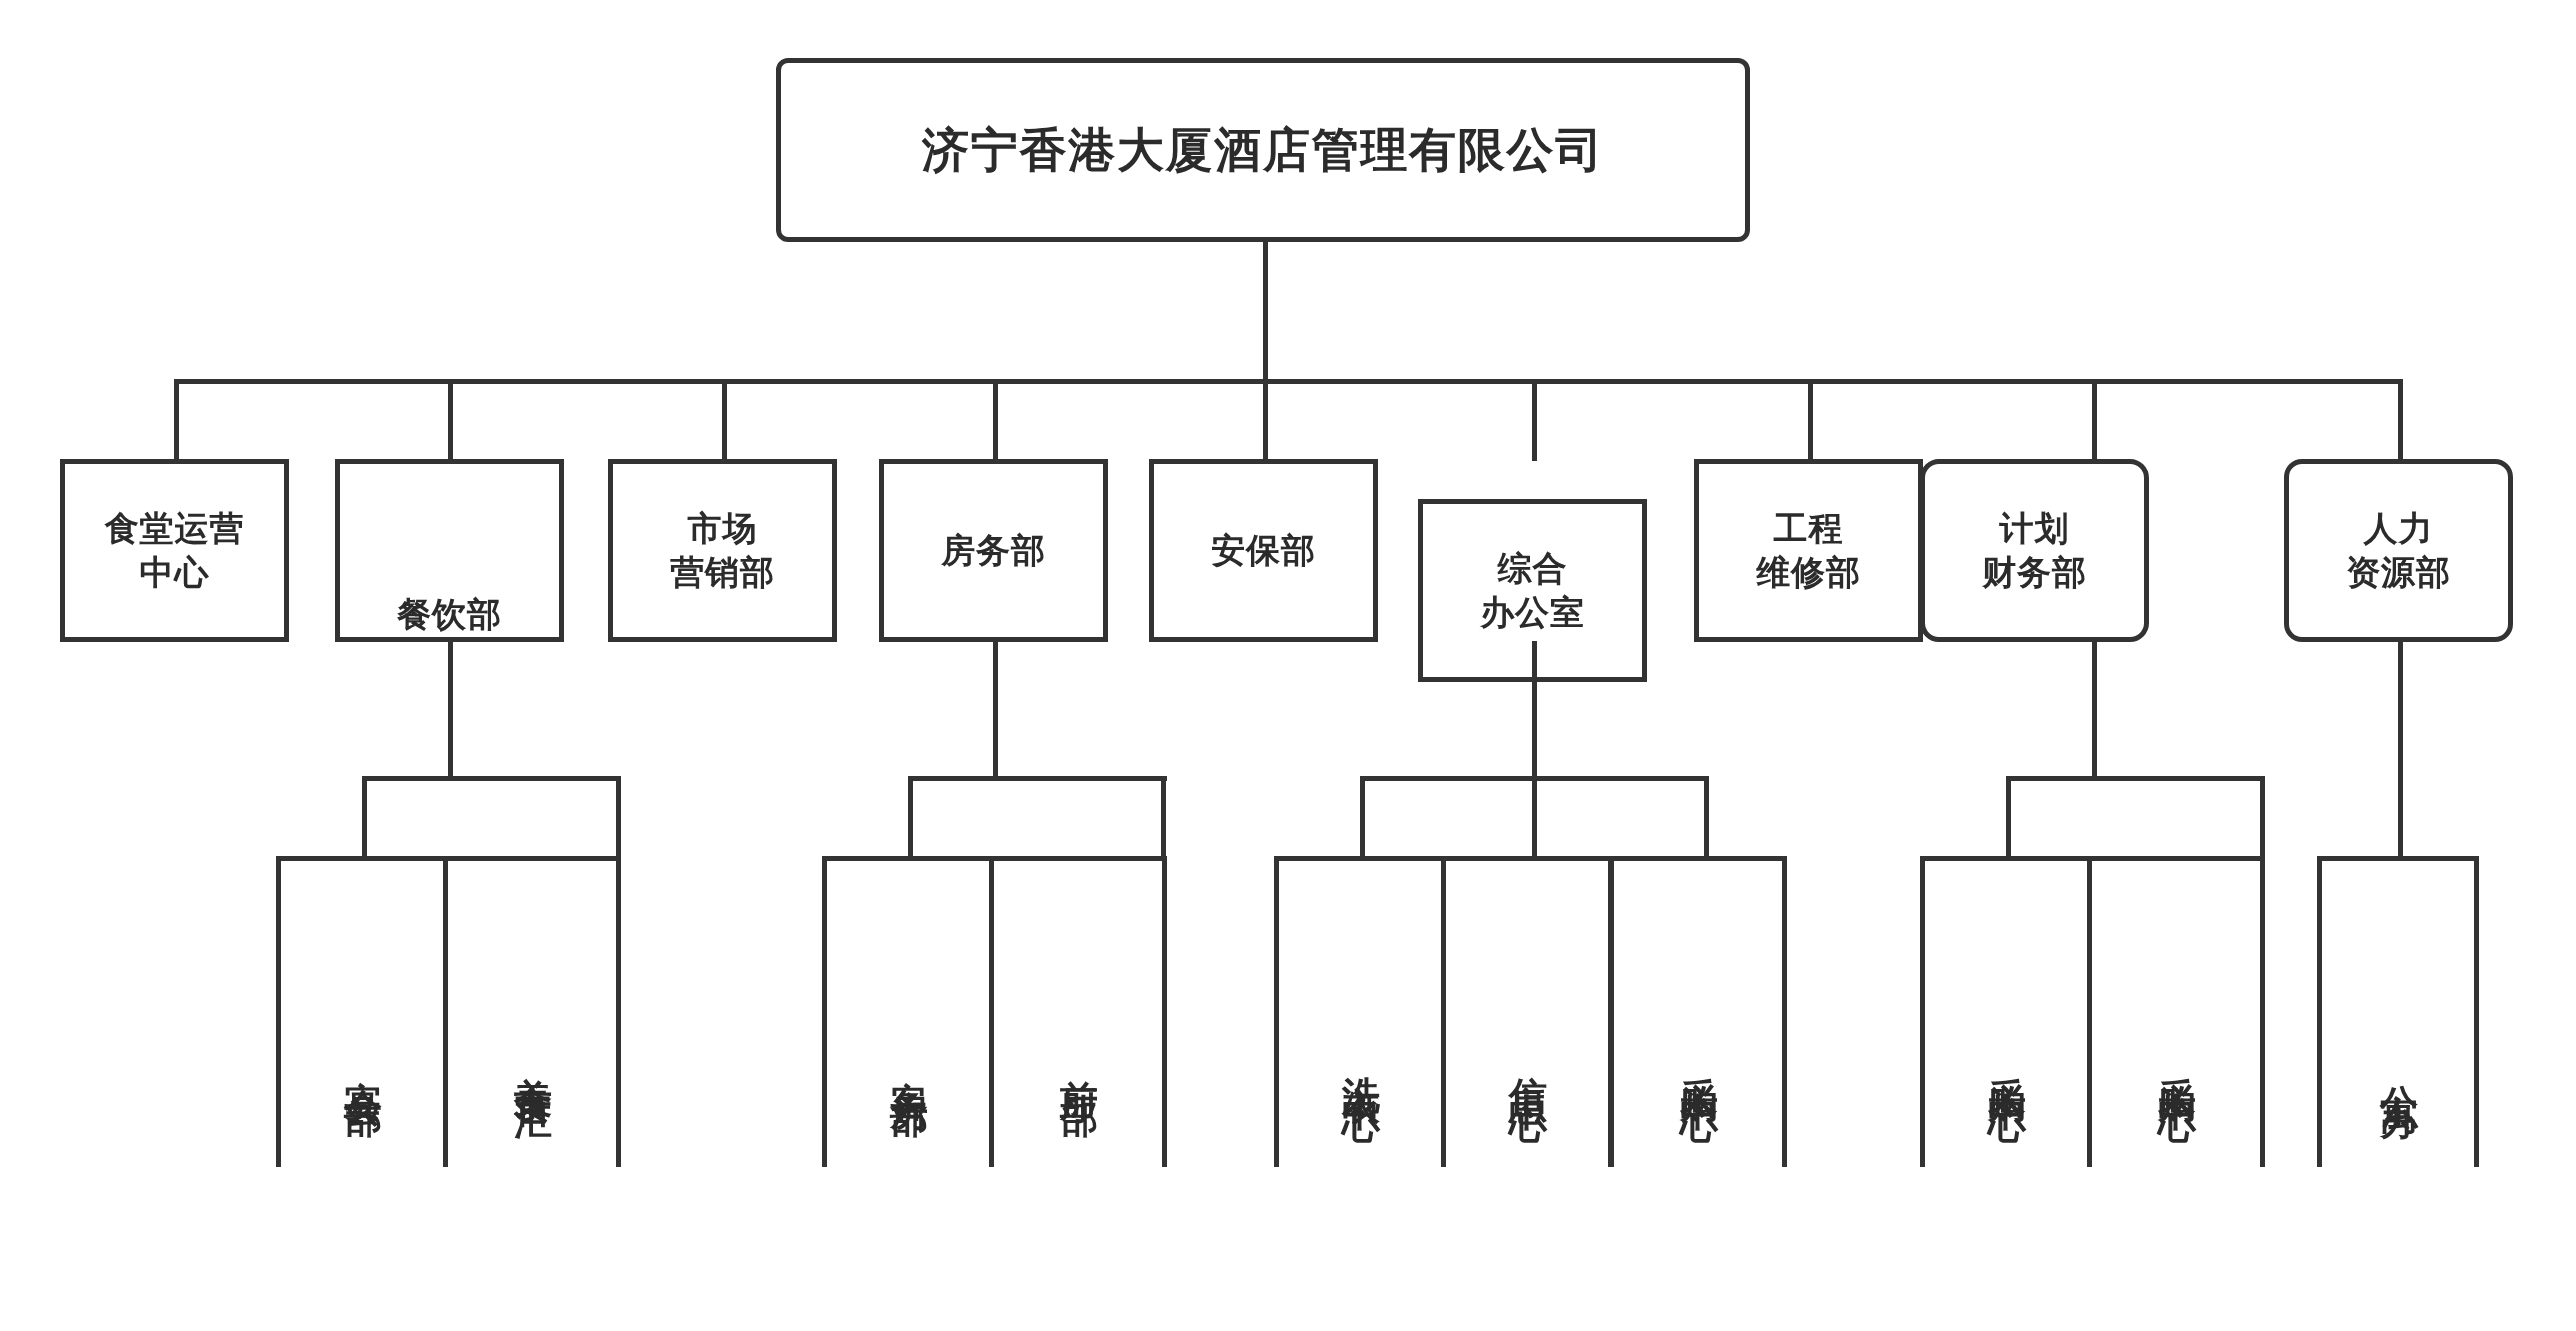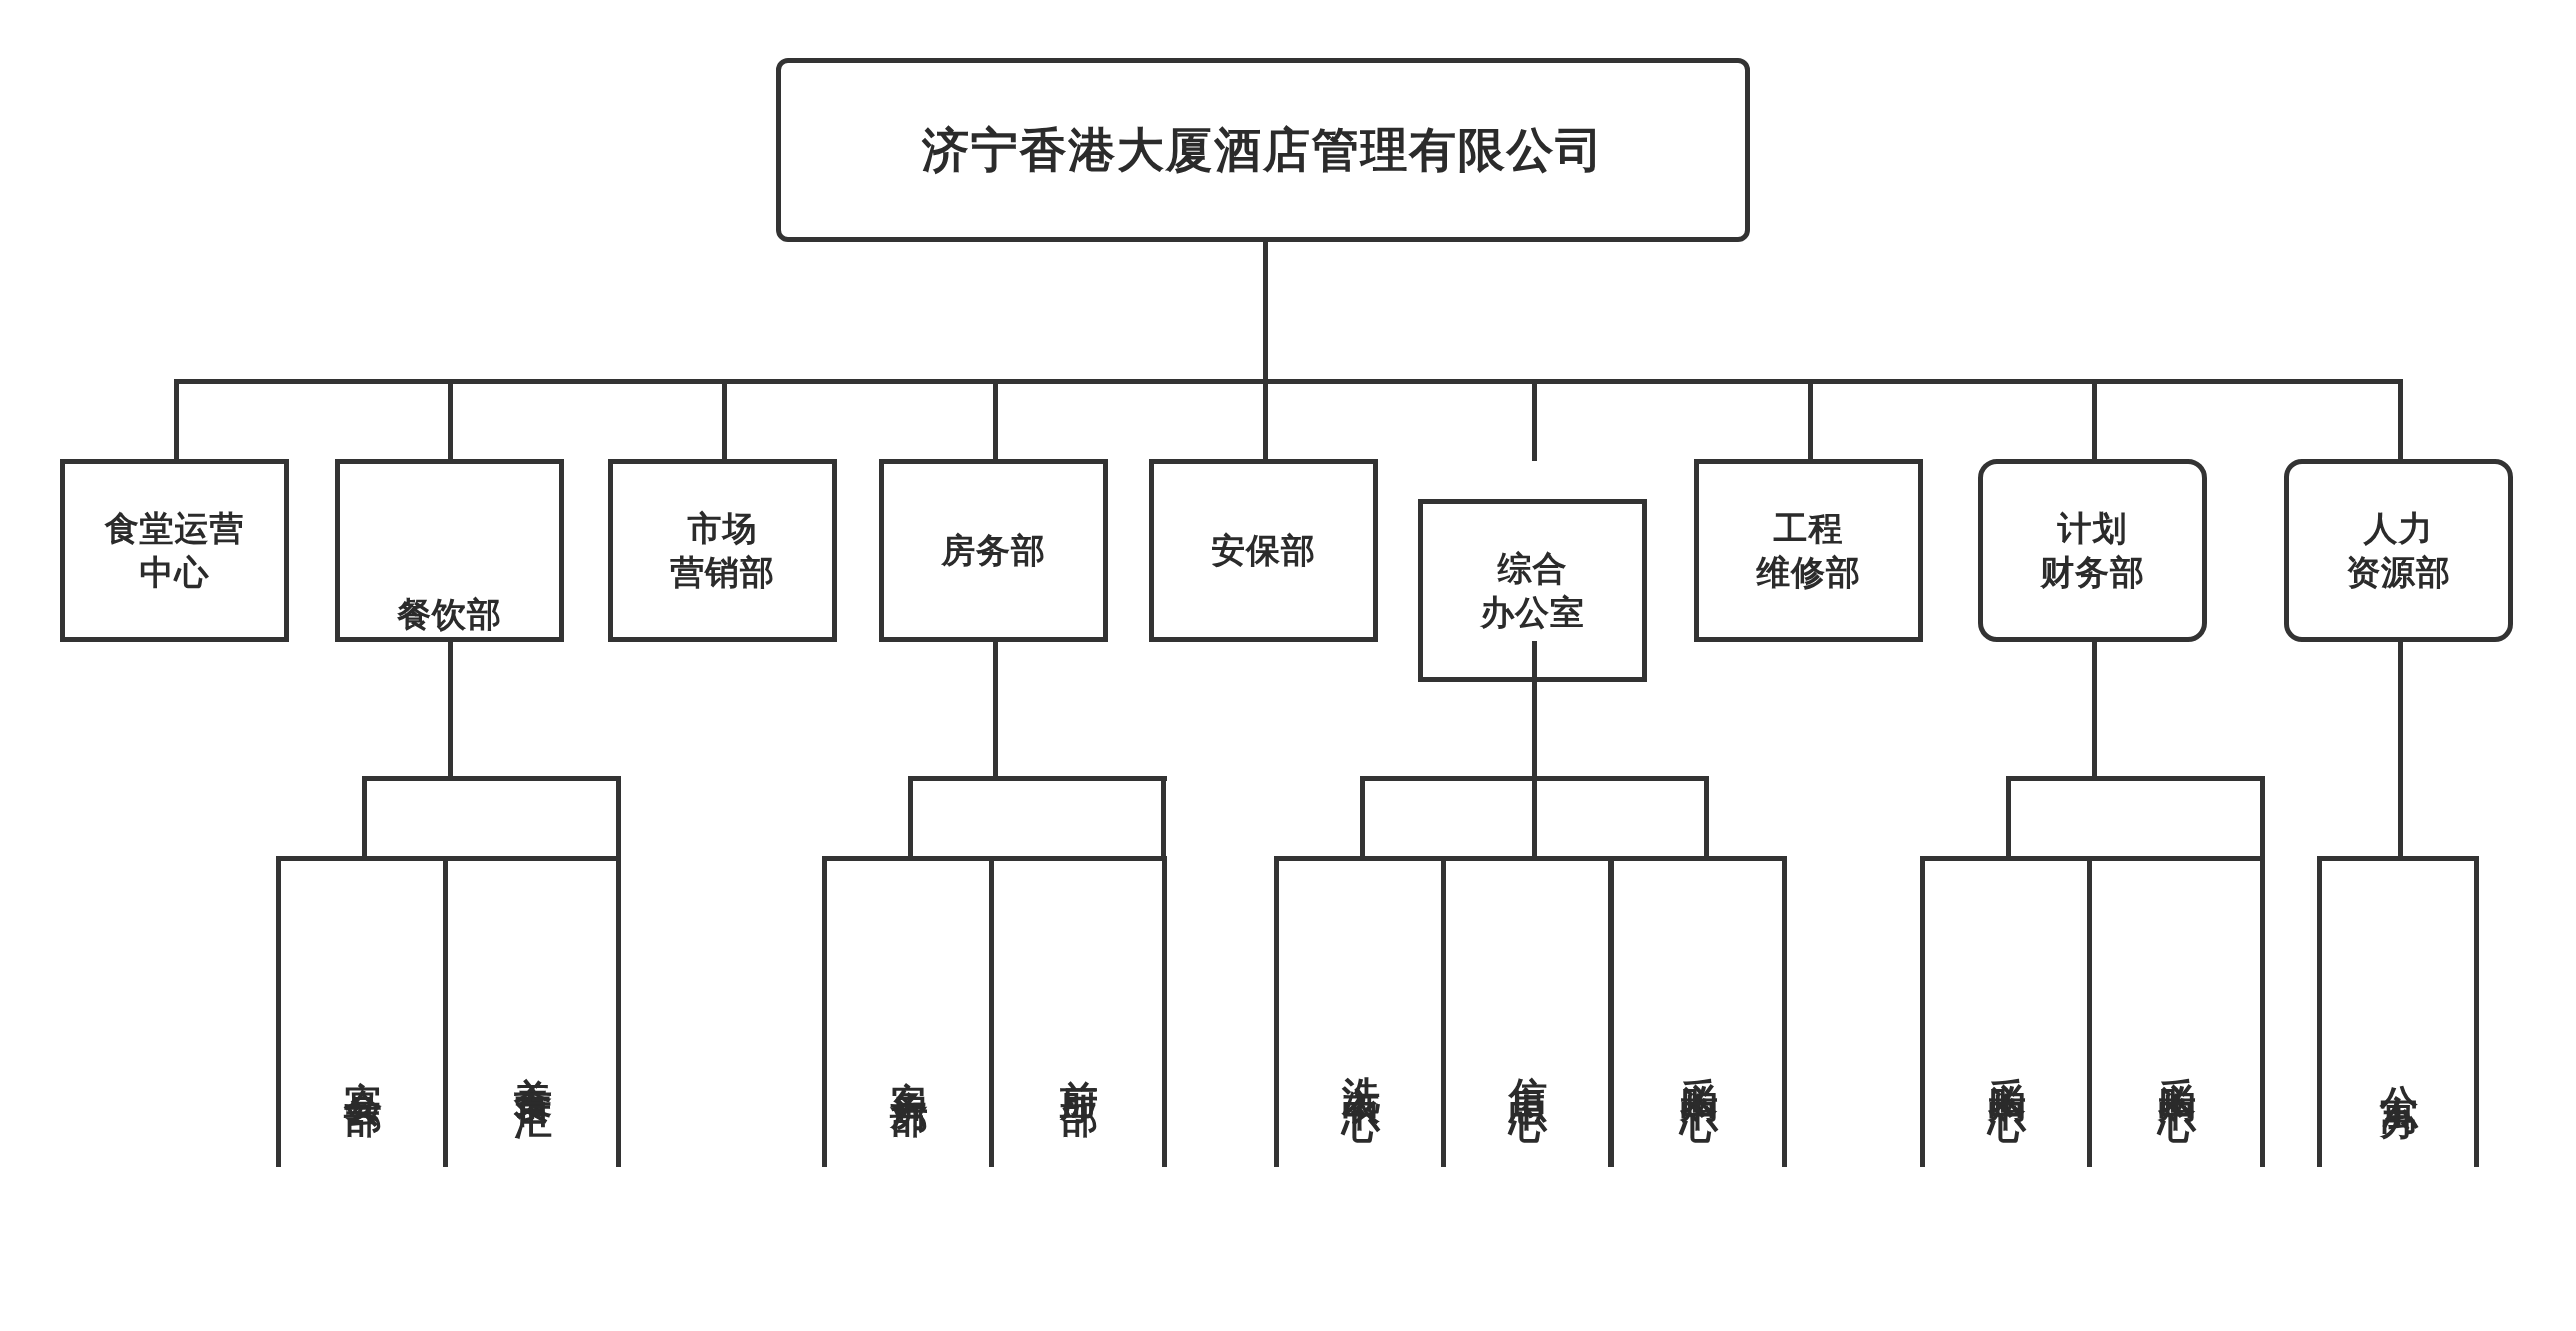--- a/index.html
+++ b/index.html
@@ -113,21 +113,21 @@
   <div class="node dept" style="left:1418px; top:459px; width:229px; height:183px;margin-top:40px;">
     <span class="label">综合
 办公室</span>
   </div>
 
   <div class="node dept" style="left:1694px; top:459px; width:229px; height:183px;">
     <span class="label">工程
 维修部</span>
   </div>
 
-  <div class="node dept" style="left:1978px; top:459px; width:229px; height:183px;border-radius:19px;">
+  <div class="node dept" style="left:1920px; top:459px; width:229px; height:183px;border-radius:19px;">
     <span class="label">计划
 财务部</span>
   </div>
 
   <div class="node dept" style="left:2284px; top:459px; width:229px; height:183px;border-radius:18px;">
     <span class="label">人力
 资源部</span>
   </div>
 
   <div class="conn v" style="left:448px; top:641px; height:137px;"></div>

